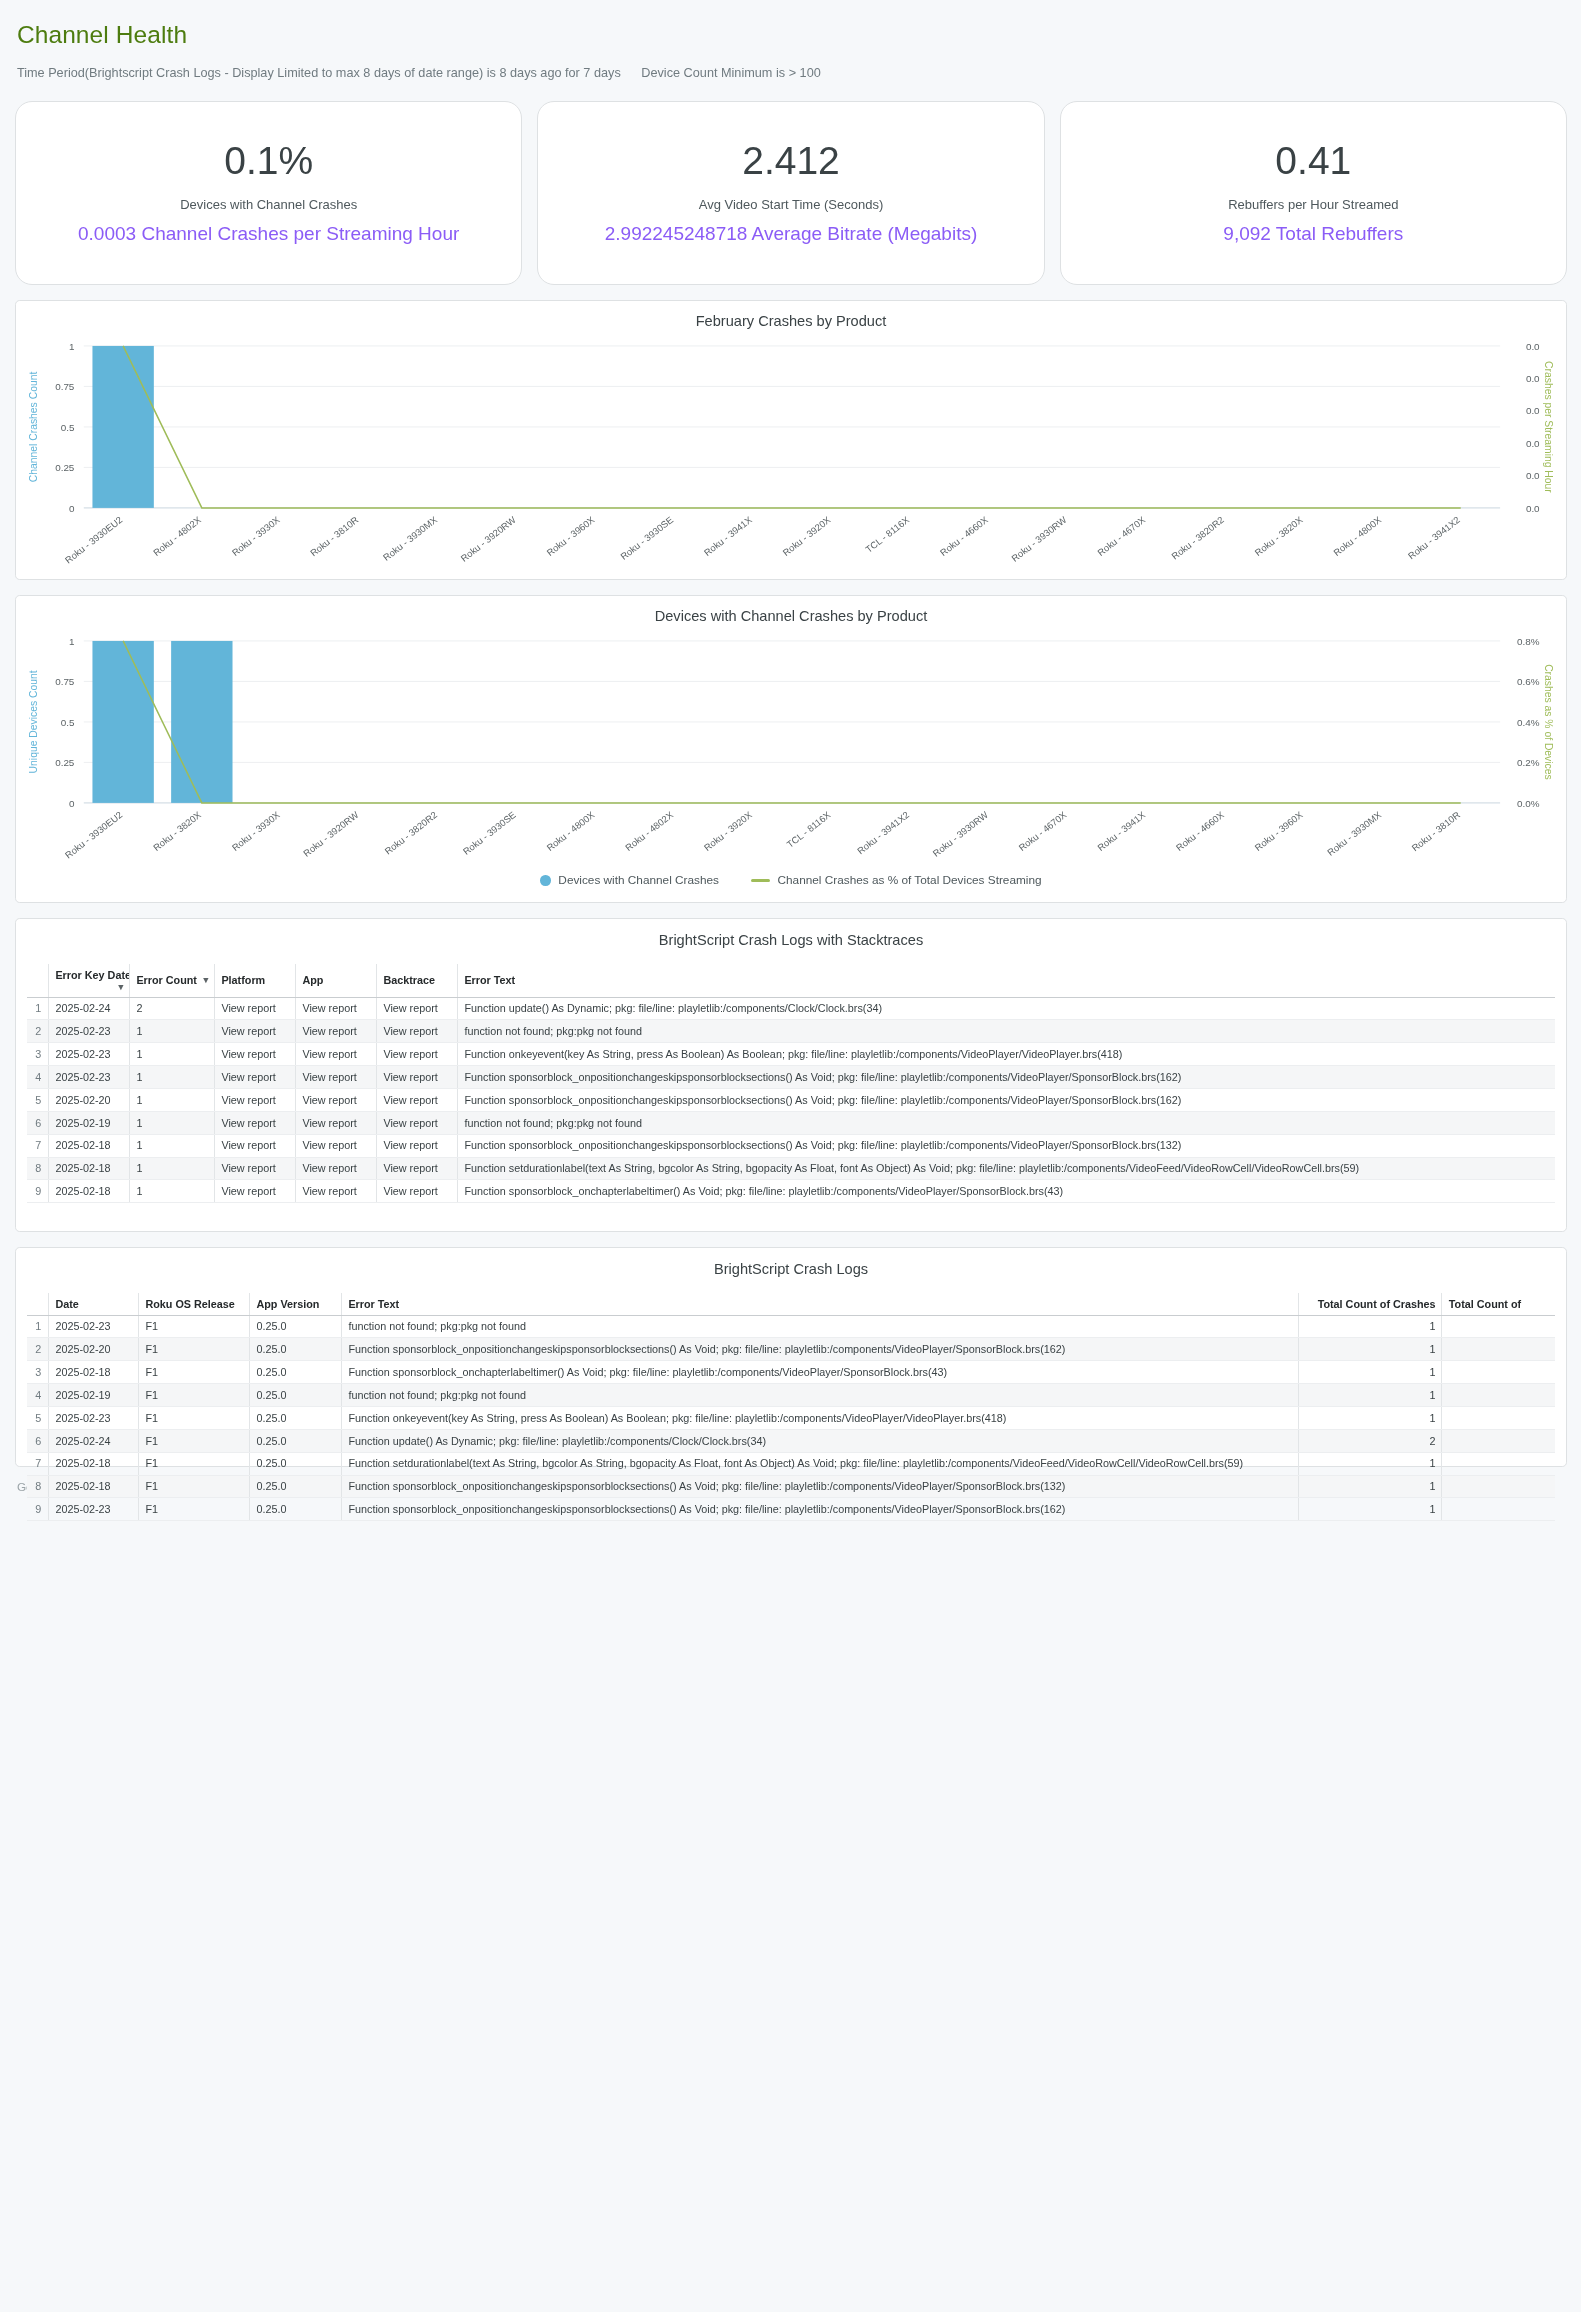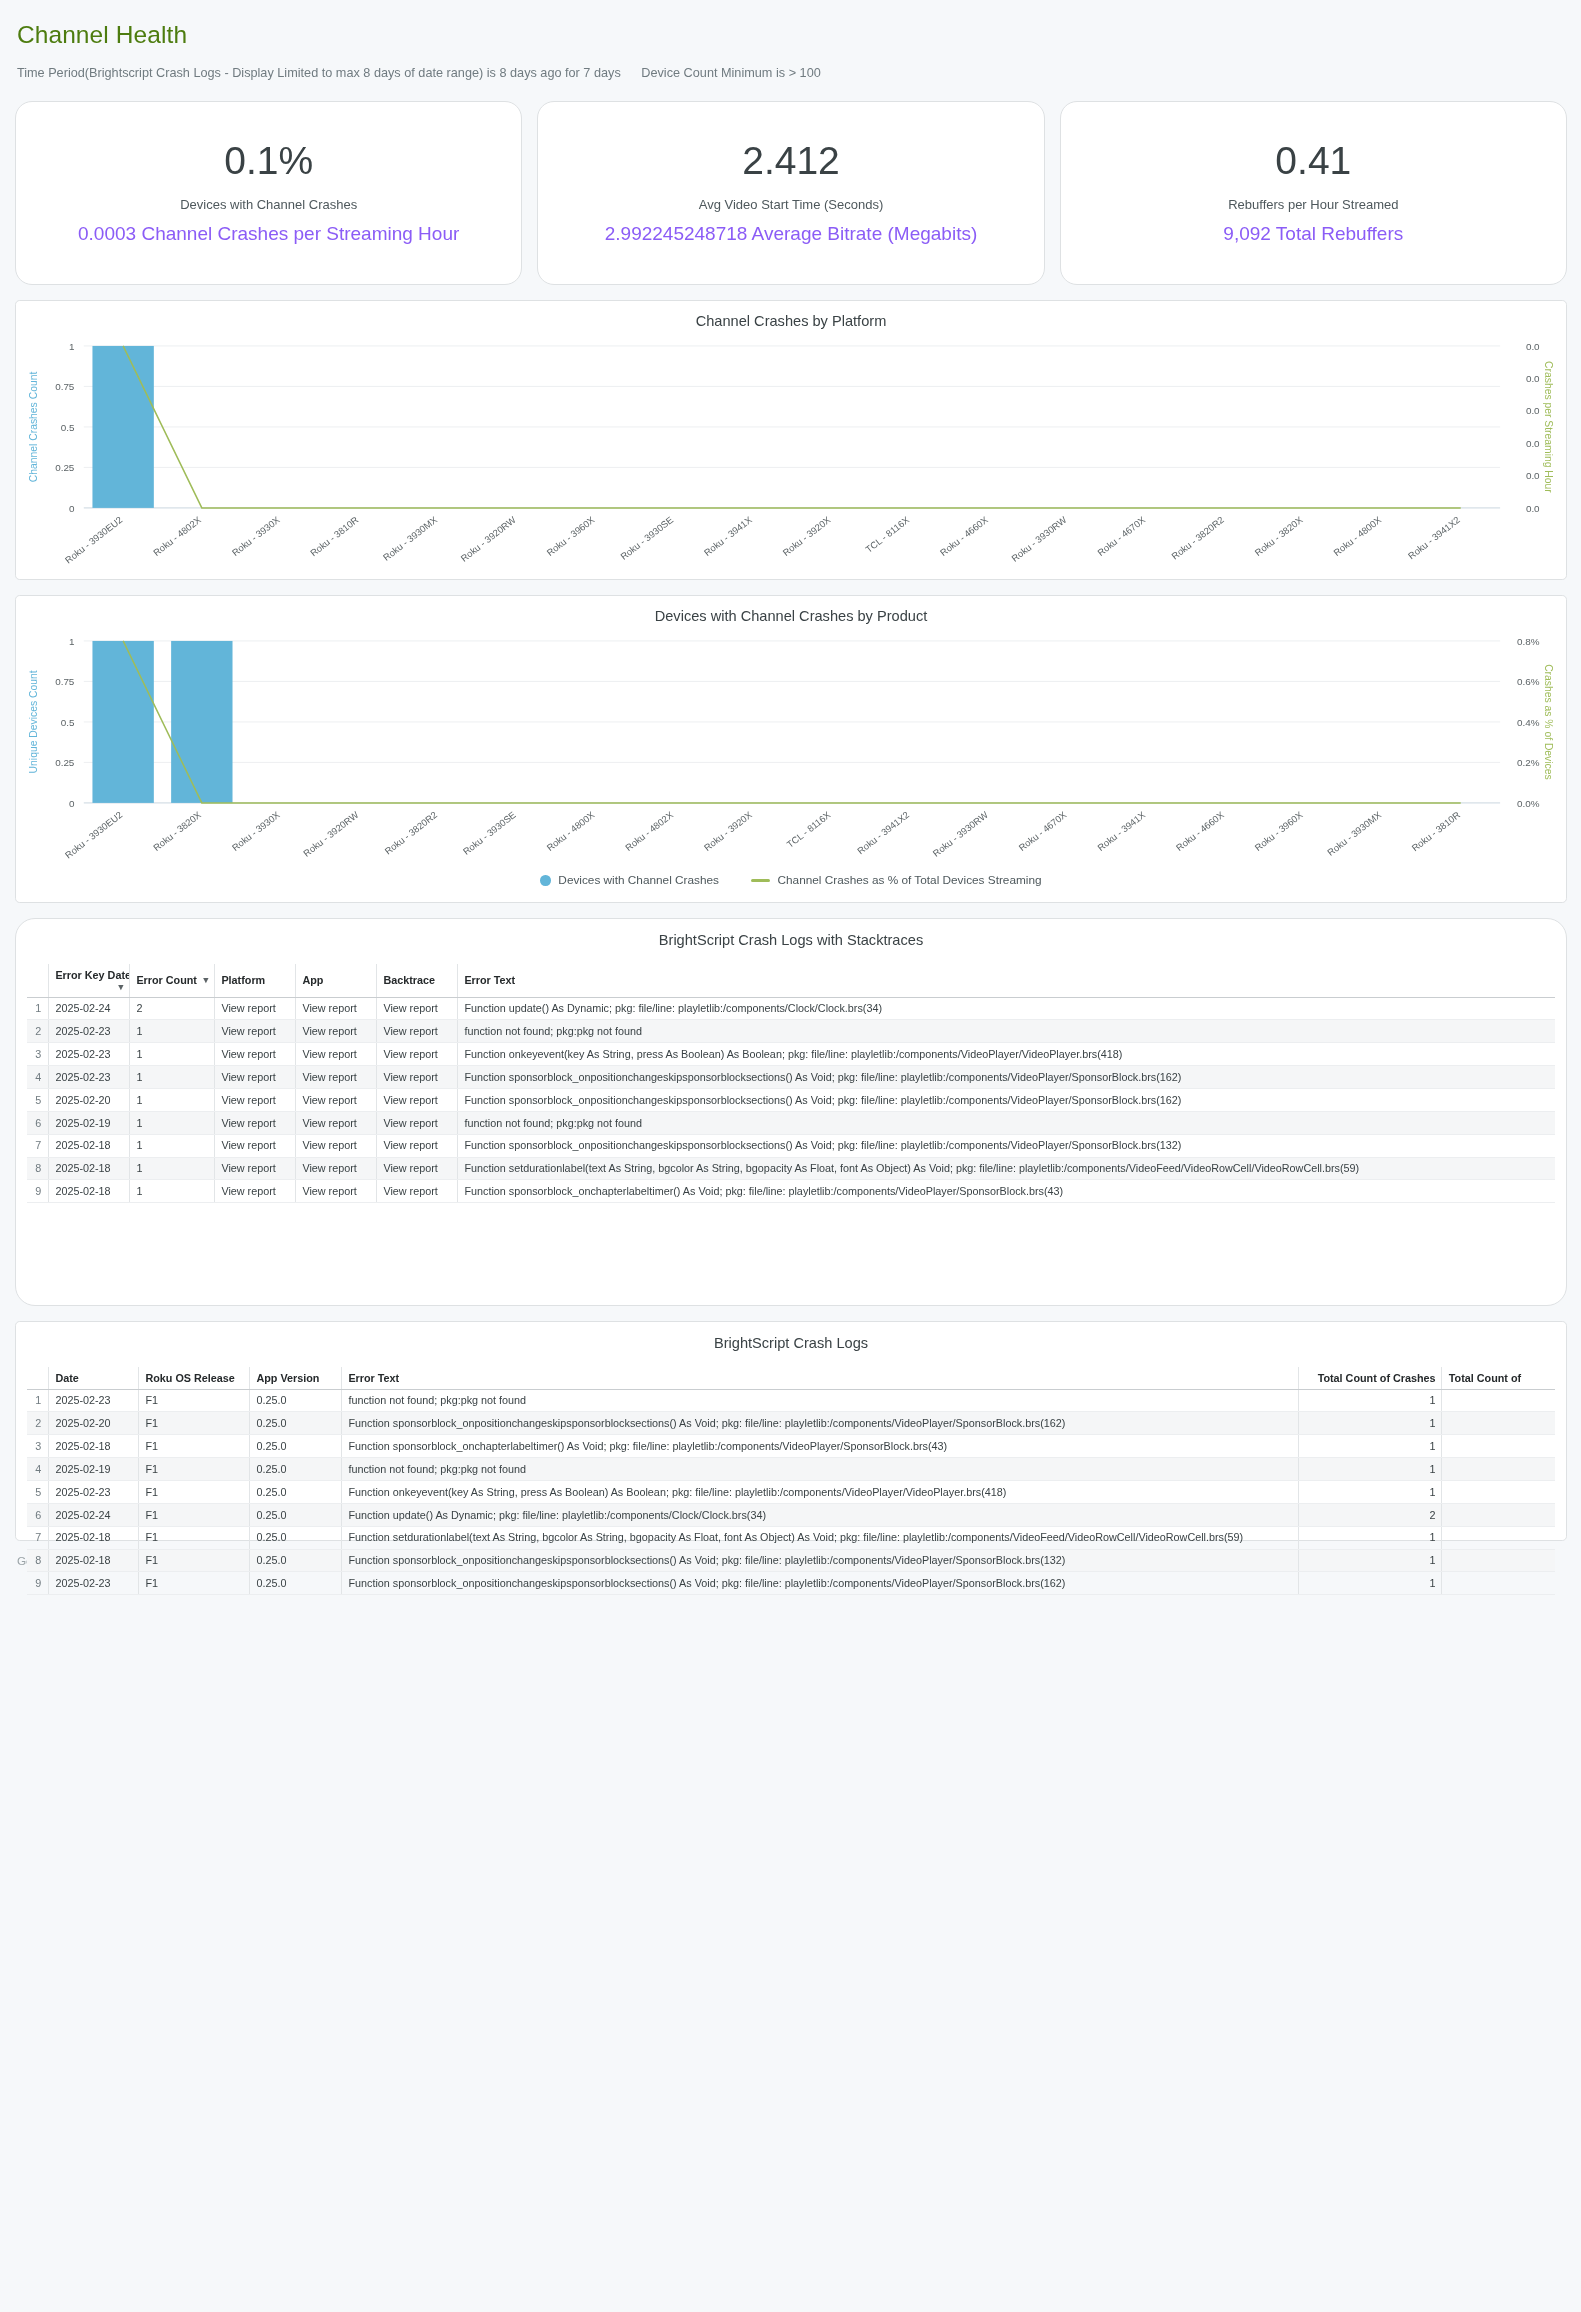--- a/index.html
+++ b/index.html
@@ -92,21 +92,21 @@
     border-bottom: 0.9px solid #eceef0;
     vertical-align: top;
     line-height: 1.32;
   }
   table.lk tbody tr:nth-child(even) { background: #f5f6f7; }
   table.lk td.num { text-align: right; }
   .sort-caret { float: right; color: #5c6366; font-size: 9.4px; margin-left: 5.6px; }
   .link-cell { color: #3a4245; }
 
   
-  .tbl1-tile { height: 388px; border-radius: 20px; }
+  .tbl1-tile { height: 314px; }
   .tbl2-tile { height: 220px; }
 
   
   .footer {
     font-size: 11.8px; color: #9aa3a7;
     padding: 13px 0 0 1.9px;
   }
 
   .axis-text { font-size: 10.5px; fill: #5c6366; font-family: "Liberation Sans", sans-serif; }
   .axis-title { font-size: 11px; font-family: "Liberation Sans", sans-serif; }
@@ -136,21 +136,21 @@
       <div class="kpi-sub">2.992245248718 Average Bitrate (Megabits)</div>
     </div>
     <div class="tile kpi">
       <div class="kpi-value">0.41</div>
       <div class="kpi-label">Rebuffers per Hour Streamed</div>
       <div class="kpi-sub">9,092 Total Rebuffers</div>
     </div>
   </div>
 
   <div class="tile chart-tile">
-    <div class="tile-title">Channel Crashes by Platform</div>
+    <div class="tile-title">February Crashes by Product</div>
     <div class="chart-body">
       <svg class="chart-svg" id="chart0" viewBox="0 0 1646 265" preserveAspectRatio="none">
           <line x1="72" y1="190" x2="1576" y2="190" stroke="#c7d3dd" stroke-width="1"></line>
           <text x="62" y="194" text-anchor="end" class="axis-text">0</text>
           <line x1="72" y1="147" x2="1576" y2="147" stroke="#eceef0" stroke-width="1"></line>
           <text x="62" y="151" text-anchor="end" class="axis-text">0.25</text>
           <line x1="72" y1="104" x2="1576" y2="104" stroke="#eceef0" stroke-width="1"></line>
           <text x="62" y="108" text-anchor="end" class="axis-text">0.5</text>
           <line x1="72" y1="61" x2="1576" y2="61" stroke="#eceef0" stroke-width="1"></line>
           <text x="62" y="65" text-anchor="end" class="axis-text">0.75</text>

